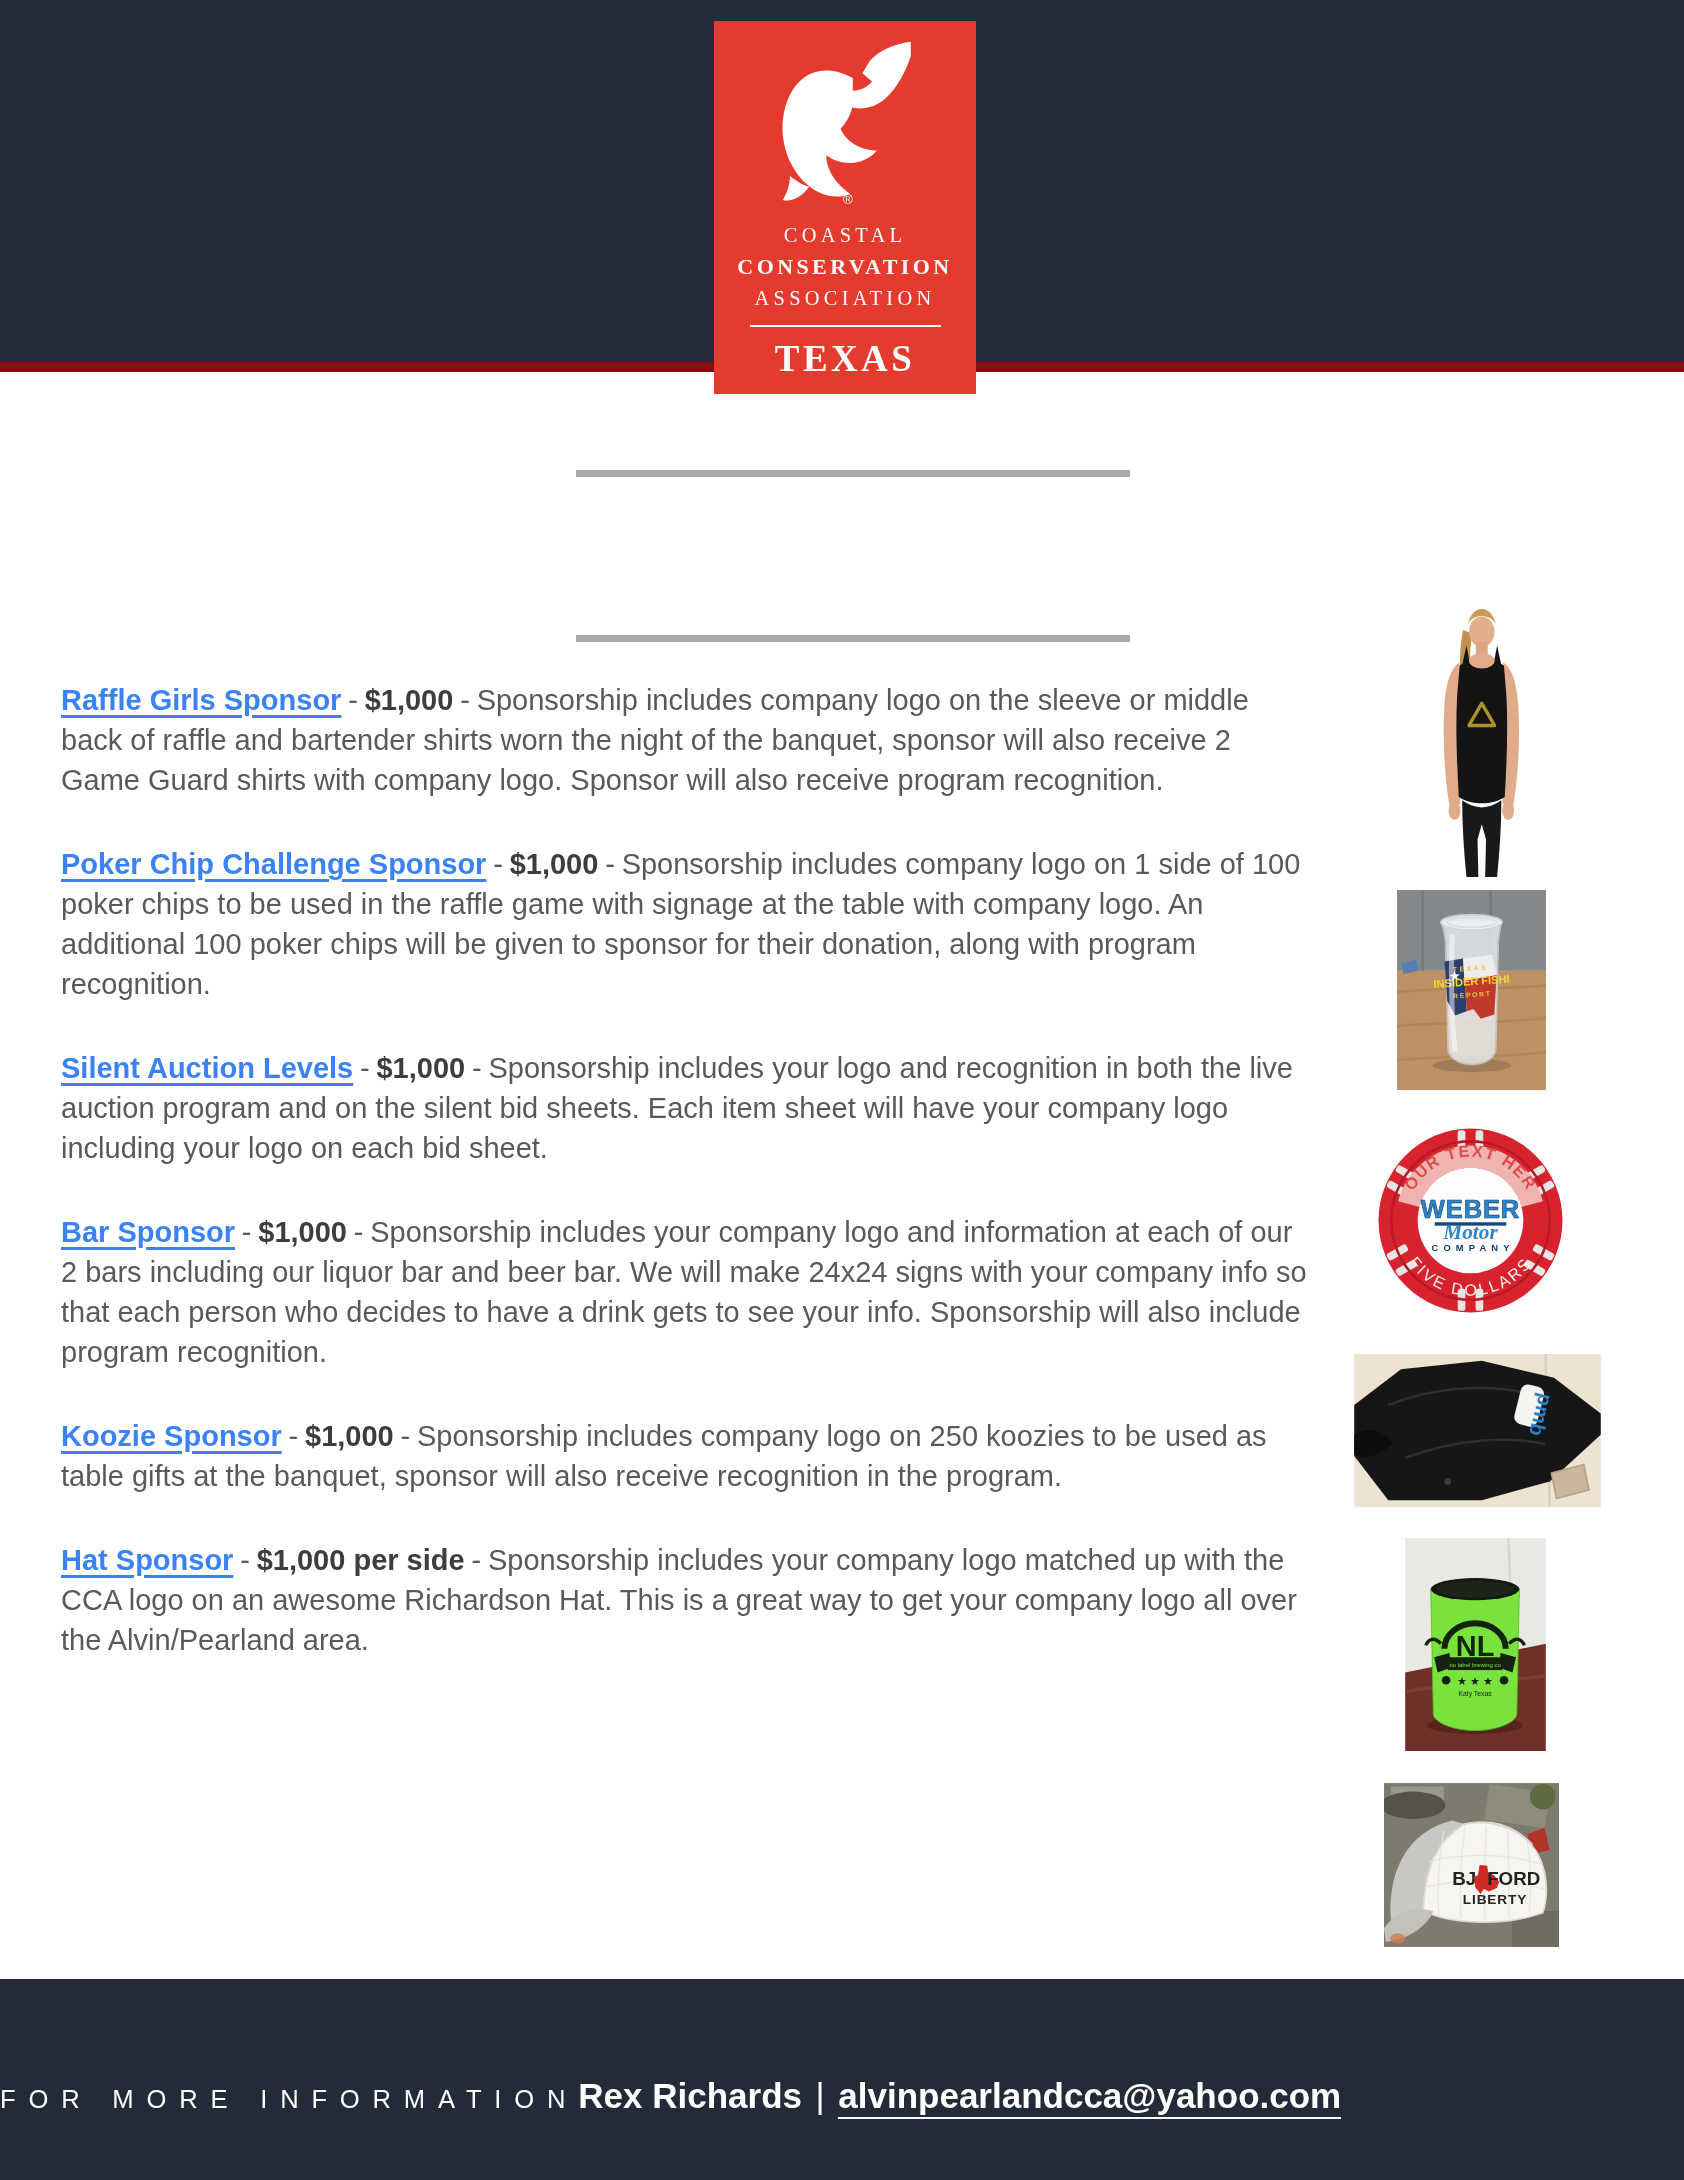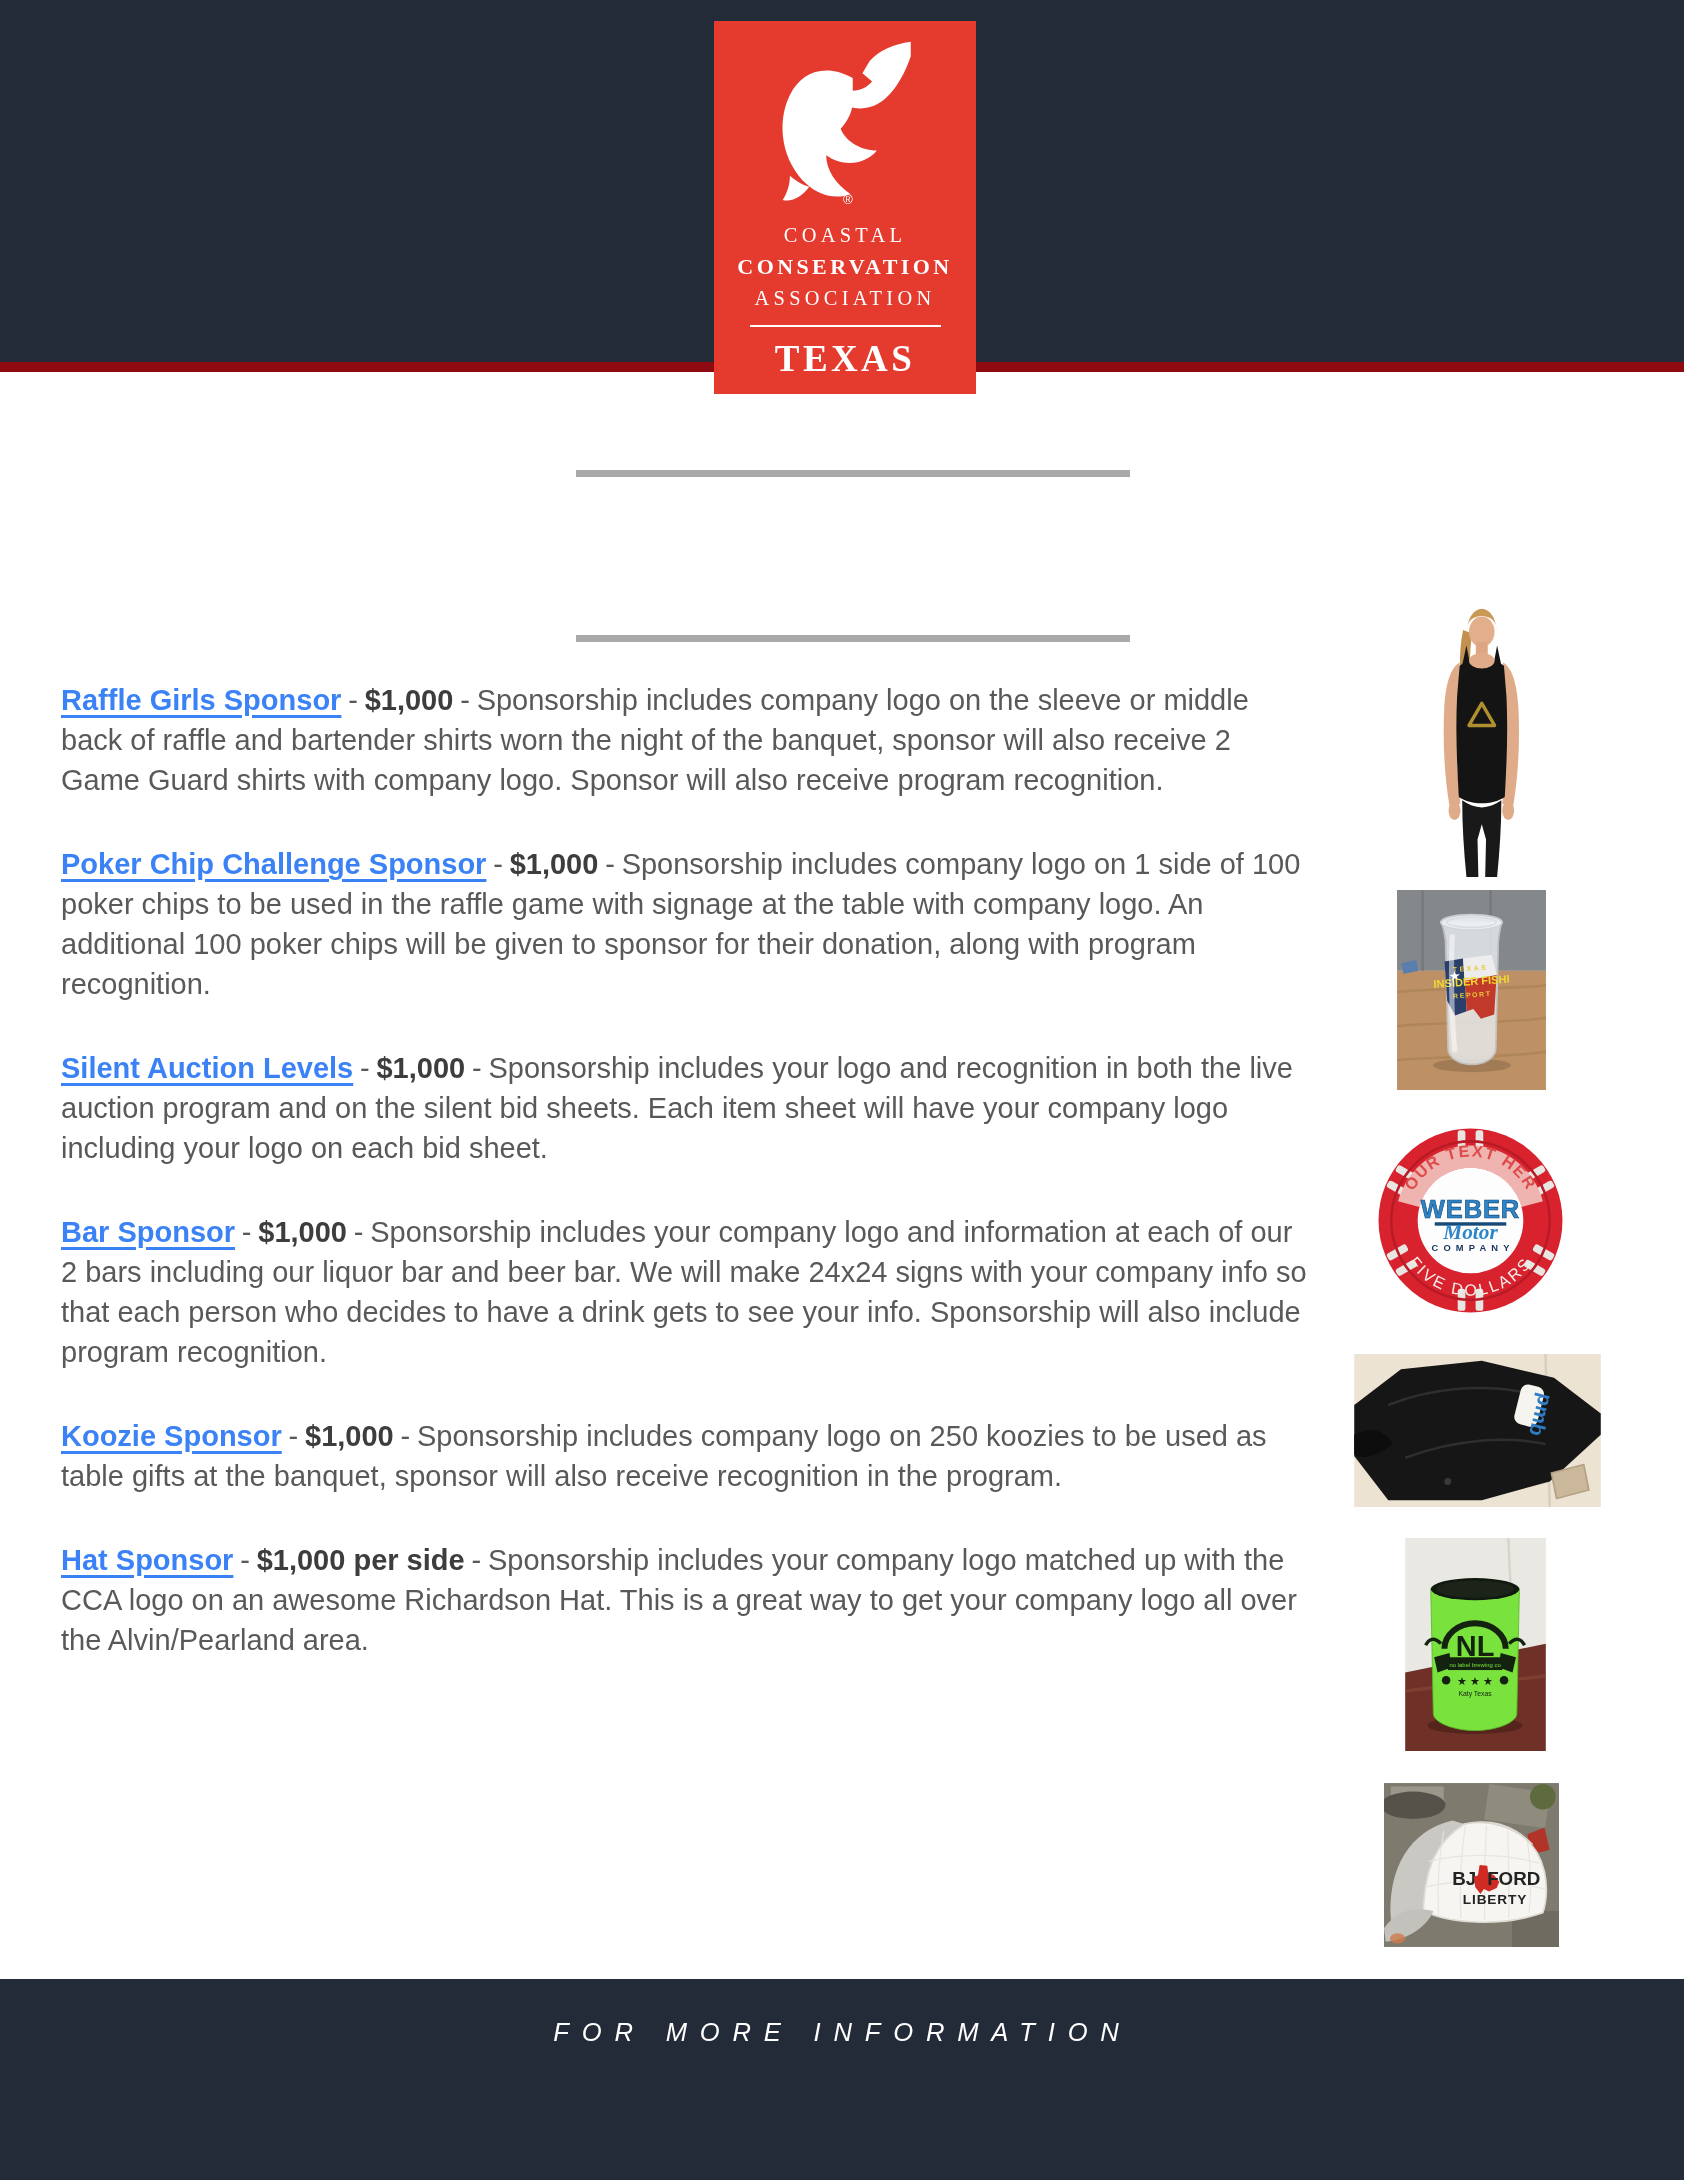--- a/index.html
+++ b/index.html
@@ -50,21 +50,21 @@
     text-decoration:underline;text-decoration-thickness:2.6px;text-underline-offset:5.1px;
   }
   .sp-price{font-weight:bold;color:#3D3D3D;}
   .sep{padding:0 6.8px;color:#595959;}
   
   .photo{position:absolute;}
   .photo svg{display:block;}
   
   .footer{
     position:absolute;left:0;top:1979px;width:1685px;height:202px;background:#242B38;
-    display:flex;flex-direction:column;align-items:center;font-style:italic;
+    display:flex;align-items:center;
   }
   .footer-heading{
     margin-top:39px;color:#ffffff;font-size:25.6px;letter-spacing:12.8px;font-weight:normal;
   }
   .footer-contact{
     margin-top:31px;color:#ffffff;font-size:35px;font-weight:bold;
   }
   .footer-pipe{padding:0 13.6px;font-weight:normal;}
   .footer-email{
     color:#ffffff;text-decoration:none;border-bottom:2.6px solid #ffffff;padding-bottom:2.6px;
@@ -274,16 +274,19 @@
       <polygon points="112,96 121,97 122,105 129,108 135,116 132,123 123,127 117,124 113,130 107,122 105,110 110,108" fill="#cf2b24"></polygon>
       <text x="152" y="120" text-anchor="middle" font-size="22" font-weight="bold" fill="#232323">FORD</text>
       <text x="130" y="142" text-anchor="middle" font-size="16" font-weight="bold" letter-spacing="1" fill="#232323">LIBERTY</text>
       <path d="M0,170 C14,150 34,144 58,150 C48,172 24,184 2,186 Z" fill="#c2c1bc"></path>
       <ellipse cx="16" cy="182" rx="9" ry="6" fill="#d07a4a" opacity="0.8"></ellipse>
     </svg>
   </div>
 
   <div class="footer">
     <div class="footer-heading">FOR MORE INFORMATION</div>
+    <div class="footer-contact">
+      <span>Rex Richards</span><span class="footer-pipe">|</span><a class="footer-email">alvinpearlandcca@yahoo.com</a>
+    </div>
   </div>
 
 </div>
 
 
 </body></html>

